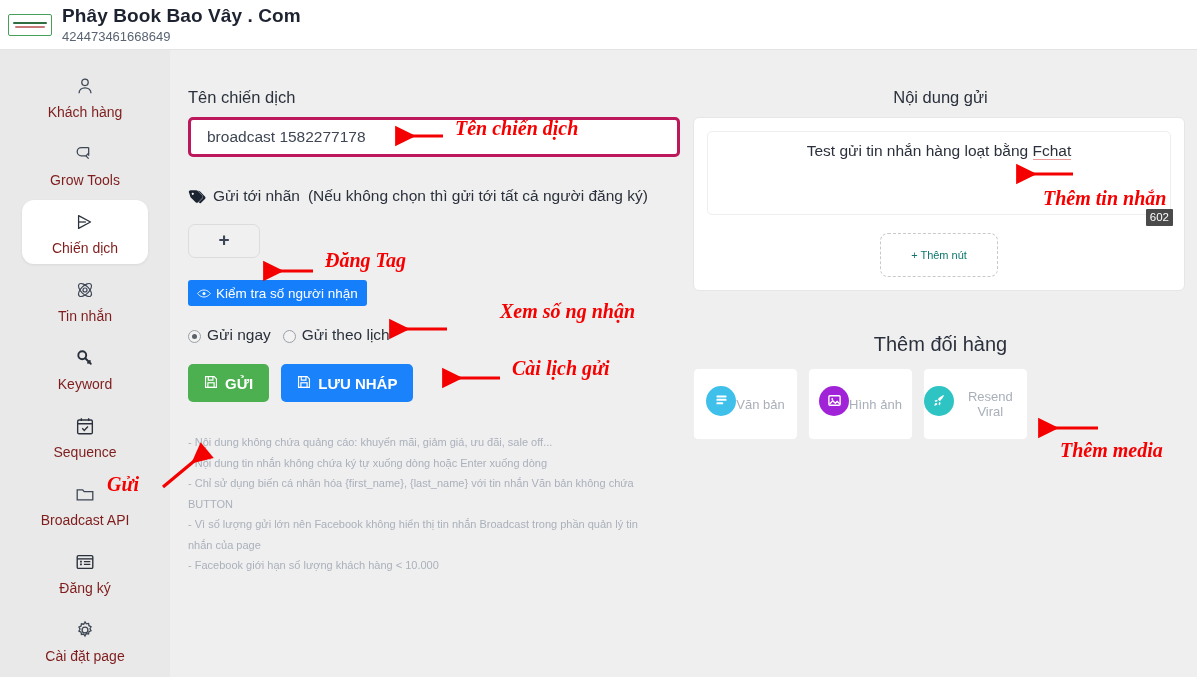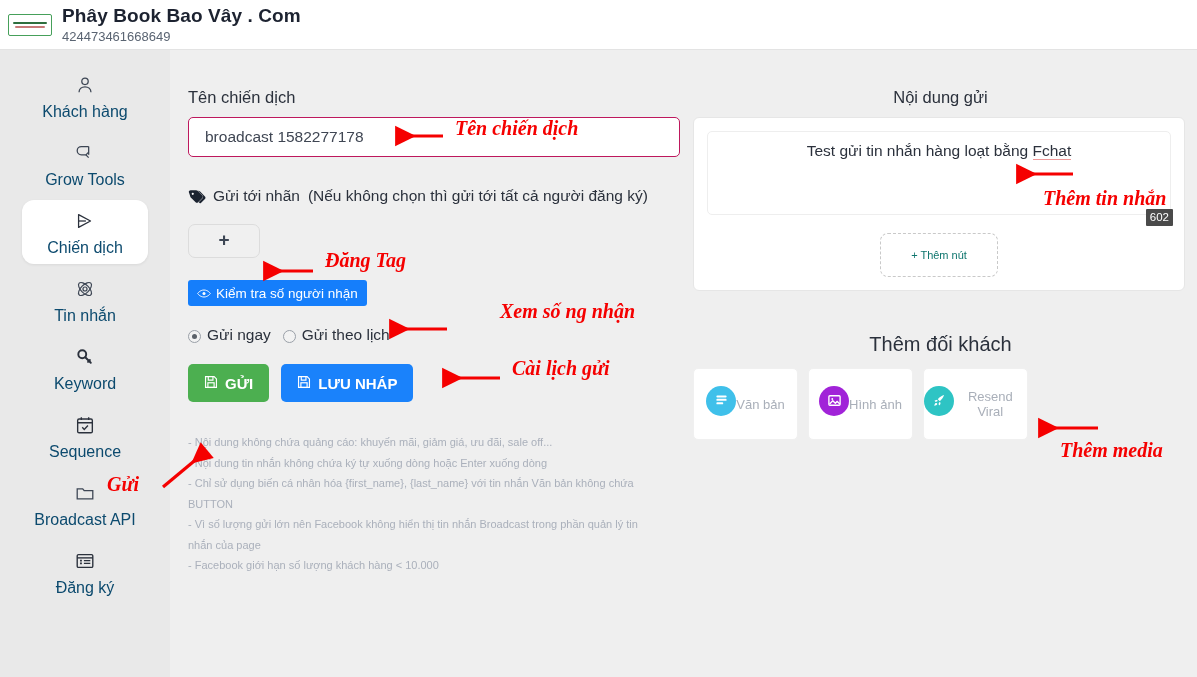--- a/index.html
+++ b/index.html
@@ -61,39 +61,39 @@
     display: flex; flex-direction: column;
     align-items: center; justify-content: center;
     border-radius: 12px;
     cursor: pointer;
     color: #3d4654;
   }
   .nav-item.active { background: #ffffff; box-shadow: 0 1px 3px rgba(0,0,0,0.07); }
   .nav-icon { height: 26px; display: flex; align-items: center; justify-content: center; }
   .nav-icon svg { display: block; }
   .nav-label {
-    font-size: 16px; color: #0c4a6e; margin-top: 5px;
+    font-size: 14px; color: #7f1d1d; margin-top: 5px;
     white-space: nowrap;
   }
 
   
   .main {
     position: absolute; left: 170px; top: 50px;
     width: 1027px; height: 627px;
   }
   .col-left  { position: absolute; left: 18px; top: 0px; width: 500px; }
   .col-right { position: absolute; left: 523px; top: 0px; width: 495px; text-align: center; }
 
   .field-label {
     font-size: 16.5px; color: #2b313c; margin-top: 38px; margin-bottom: 10px;
   }
   .campaign-input {
     width: 492px; height: 40px;
     background: #ffffff;
-    border: 1px solid #be185d;
+    border: 3px solid #be185d;
     border-radius: 5px;
     padding: 0 16px;
     font-size: 15.5px; color: #3f4653;
     font-family: "Liberation Sans", "DejaVu Sans", sans-serif;
     outline: none;
   }
 
   .tag-row {
     margin-top: 26px;
     display: flex; align-items: flex-start;
@@ -322,20 +322,29 @@
         <svg width="22" height="22" viewBox="0 0 24 24" fill="none" stroke="#2b313c" stroke-width="1.5">
           <rect x="3.5" y="5" width="17" height="14" rx="1.4"></rect>
           <path d="M3.5 8.6h17"></path>
           <path d="M6.6 11.6h2M6.6 14.6h2" stroke-width="2"></path>
           <path d="M10.8 11.6h7M10.8 14.6h7" stroke-width="1.6"></path>
         </svg>
       </span>
       <span class="nav-label">Đăng ký</span>
     </div>
 
+    <div class="nav-item">
+      <span class="nav-icon">
+        <svg width="22" height="22" viewBox="0 0 24 24" fill="none" stroke="#3d4654" stroke-width="1.4">
+          <circle cx="12" cy="12" r="3.2"></circle>
+          <path d="M12 3.2l1.4 2.1 2.5-.5.4 2.5 2.3 1.1-1.2 2.2 1.2 2.2-2.3 1.1-.4 2.5-2.5-.5L12 18.6l-1.4-2.2-2.5.5-.4-2.5-2.3-1.1L6.6 11 5.4 8.8l2.3-1.1.4-2.5 2.5.5z"></path>
+        </svg>
+      </span>
+      <span class="nav-label">Cài đặt page</span>
+    </div>
   </div>
 
   <div class="main">
 
     <div class="col-left">
 
       <div class="field-label">Tên chiến dịch</div>
       <input class="campaign-input" type="text" value="broadcast 1582277178" style="">
 
       <div class="tag-row">
@@ -413,21 +422,21 @@
           <span class="msg-text">
             <span>Test gửi tin nhắn hàng loạt bằng </span><span class="spell">Fchat</span>
           </span>
           <span class="char-badge">602</span>
         </div>
         <div class="add-button-row">
           <div class="add-button">+ Thêm nút</div>
         </div>
       </div>
 
-      <div class="section-title">Thêm đối khách</div>
+      <div class="section-title">Thêm đối hàng</div>
 
       <div class="media-row">
         <div class="media-card">
           <span class="media-icon" style="background:#3fc0ea">
             <svg width="17" height="17" viewBox="0 0 20 20" fill="#ffffff">
               <rect x="4" y="4" width="12" height="2.4" rx="1"></rect>
               <rect x="4" y="8" width="12" height="2.4" rx="1"></rect>
               <rect x="4" y="12" width="8" height="2.4" rx="1"></rect>
             </svg>
           </span>

